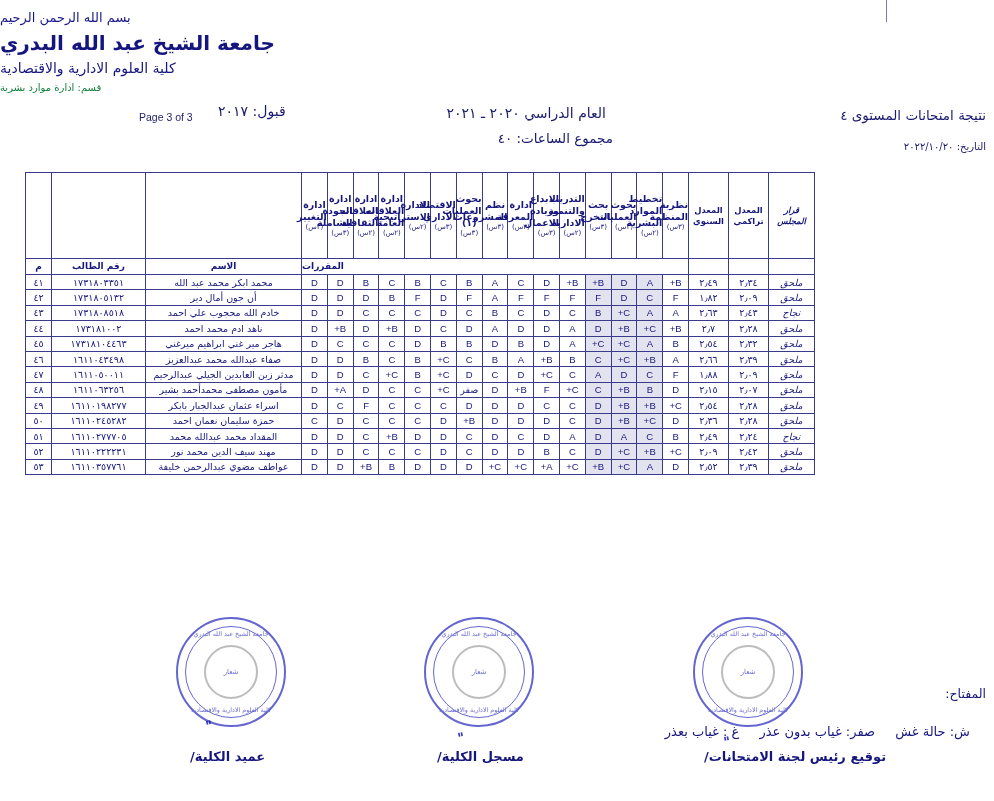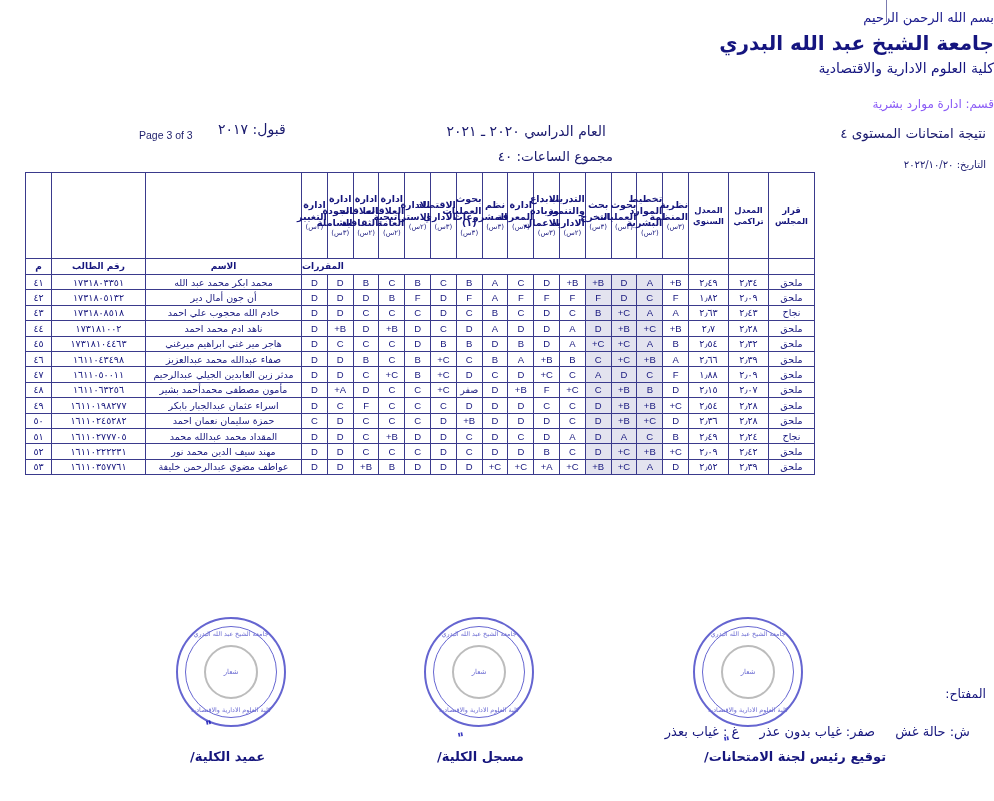--- a/index.html
+++ b/index.html
@@ -20,43 +20,43 @@
   }
   
   .edge-line {
     position: absolute;
     top: 0; left: 886px;
     width: 1px; height: 22px;
     background: #7b7bb0;
   }
 
   .header {
-    text-align: right;
+    text-align: left;
     padding-top: 10px;
   }
   .basmala {
     font-size: 13px;
     color: #17178a;
     letter-spacing: .3px;
   }
   .univ {
     font-size: 20px;
     font-weight: bold;
     color: #15157f;
     margin-top: 6px;
   }
   .college {
     font-size: 14px;
     margin-top: 5px;
     color: #15157f;
   }
   .dept {
-    font-size: 12px;
-    margin-top: 21px;
-    color: #8b5cf6;
+    font-size: 10px;
+    margin-top: 6px;
+    color: #15803d;
   }
 
   .meta-row {
     position: relative;
     height: 52px;
     margin-top: 4px;
   }
   .m-year {
     position: absolute;
     right: 388px; top: 8px;
@@ -121,21 +121,21 @@
   .hlabel { display: block; }
   .hsub { display: block; font-size: 7px; font-weight: normal; }
 
   tbody td { height: 15.4px; }
   td.num { font-size: 10px; width: 26px; }
   td.sid { font-size: 10.5px; width: 94px; letter-spacing: .2px; }
   td.sname { font-size: 9.6px; width: 156px; text-align: center; padding: 0 3px; }
   td.grade { width: 25px; font-family: "Liberation Sans", sans-serif; font-size: 10px; }
   td.gpa { width: 40px; font-size: 10px; }
   td.avg { width: 40px; font-size: 10px; }
-  td.decision { width: 46px; font-size: 9.6px; }
+  td.decision { width: 46px; font-size: 9.6px; font-style: italic; }
   td.shaded { background: #e3e3ef; }
   .dotted { background-image: radial-gradient(#9b9bc0 0.6px, transparent 0.7px); background-size: 3px 3px; }
 
   
   tr.courses-row td { height: 16px; font-size: 9px; }
 
   
   .stamp {
     position: absolute;
     width: 110px; height: 110px;

